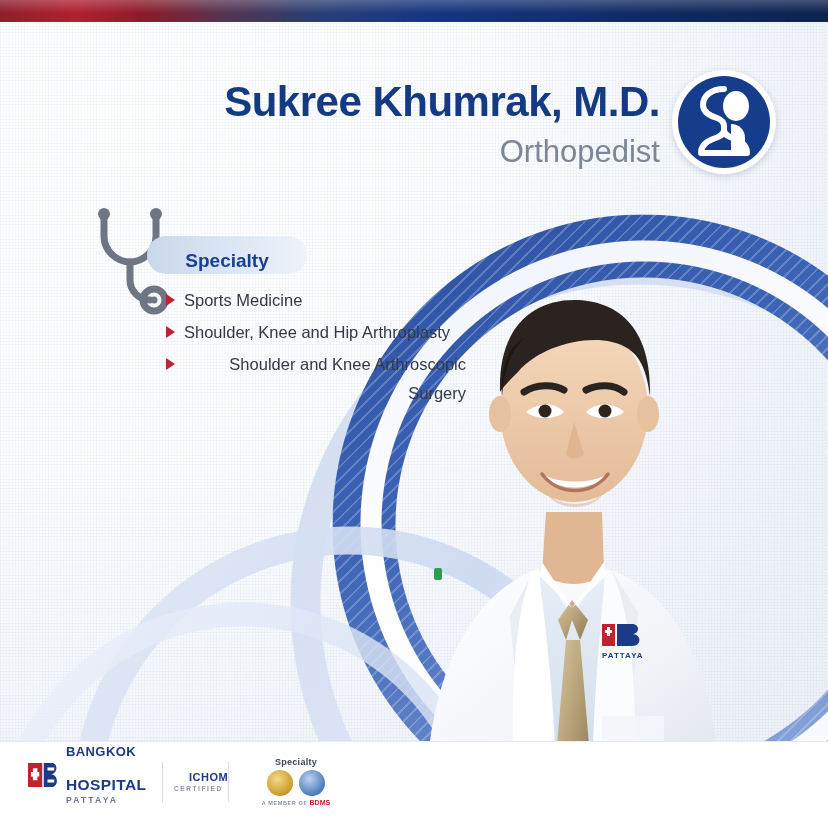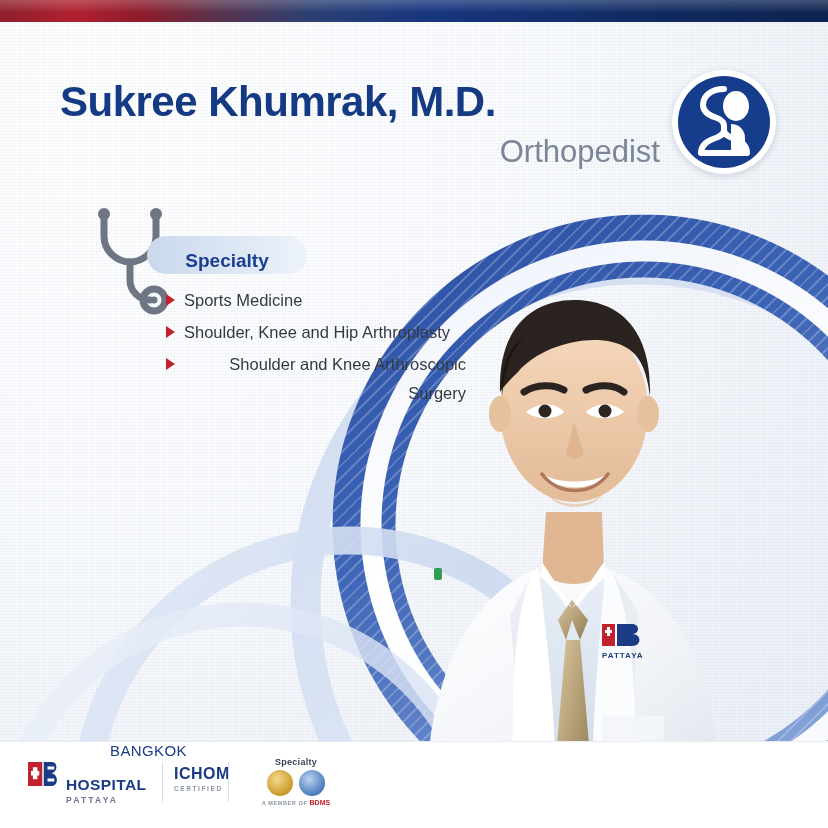--- a/index.html
+++ b/index.html
@@ -65,21 +65,21 @@
   }
   .arc5{
     left:-20px;top:590px;width:520px;height:520px;
     background:linear-gradient(120deg,#eef3fb 0%, #dae3f4 60%, #f3f6fc 100%);
     -webkit-mask:radial-gradient(circle at 50% 50%, transparent 0 226px, #000 227px 250px, transparent 251px);
             mask:radial-gradient(circle at 50% 50%, transparent 0 226px, #000 227px 250px, transparent 251px);
     opacity:.8;
   }
   
   .doctor-name{
-    position:absolute;left:60px;top:78px;width:600px;
+    position:absolute;left:60px;top:78px;width:600px;text-align:right;
     font-size:42px;font-weight:bold;color:#153a84;letter-spacing:-0.5px;
     white-space:nowrap;
   }
   .doctor-title{
     position:absolute;left:60px;top:134px;width:600px;text-align:right;
     font-size:31px;color:#7c8699;font-weight:normal;
   }
   
   .badge{
     position:absolute;left:672px;top:70px;width:104px;height:104px;border-radius:50%;
@@ -114,26 +114,26 @@
   
   .photo{position:absolute;left:406px;top:196px;width:330px;height:600px;}
   
   .footerbar{
     position:absolute;left:0;bottom:0;width:828px;height:86px;
     background:#ffffff;border-top:1px solid #e8ecf2;
   }
   .bh-logo{position:absolute;left:28px;bottom:24px;display:flex;align-items:center;}
   .bh-mark{width:30px;height:30px;margin-right:8px;flex:none;}
   .bh-words{line-height:1;}
-  .bh-words .l1{font-size:15px;font-weight:normal;color:#1b3b86;letter-spacing:.4px;margin-left:44px;}
+  .bh-words .l1{font-size:13px;font-weight:bold;color:#1b3b86;letter-spacing:.4px;}
   .bh-words .l2{font-size:15.5px;font-weight:bold;color:#1b3b86;letter-spacing:.4px;margin-top:19px;}
   .bh-words .l3{font-size:8.5px;font-weight:bold;color:#6b7689;letter-spacing:2.2px;margin-top:3px;}
   .vdiv{position:absolute;left:162px;bottom:26px;width:1px;height:40px;background:#d8dde6;}
   .ichom{position:absolute;left:174px;bottom:36px;display:flex;align-items:center;}
-  .ichom .name{font-size:16px;font-weight:bold;color:#1b3b86;letter-spacing:.5px;}
+  .ichom .name{font-size:11px;font-weight:bold;color:#1b3b86;letter-spacing:.5px;margin-left:15px;}
   .ichom .sub{font-size:6.5px;font-weight:bold;color:#8a93a3;letter-spacing:1.6px;margin-top:2px;}
   .vdiv2{position:absolute;left:228px;bottom:26px;width:1px;height:40px;background:#d8dde6;}
   .accred{position:absolute;left:236px;bottom:22px;text-align:center;width:120px;}
   .accred .top{font-size:9px;font-weight:bold;color:#3b4454;letter-spacing:.3px;}
   .accred .seals{display:flex;justify-content:center;gap:6px;margin-top:3px;}
   .seal{width:26px;height:26px;border-radius:50%;}
   .seal.gold{background:radial-gradient(circle at 40% 35%, #f6d98a, #c89a2a 70%, #a97d18);}
   .seal.blue{background:radial-gradient(circle at 40% 35%, #bcd3ef, #4a7bbd 70%, #2f5e9e);}
   .accred .bot{font-size:5.5px;font-weight:bold;color:#8a93a3;letter-spacing:.6px;margin-top:3px;}
   .accred .bot b{color:#c0222e;font-size:7px;letter-spacing:0;}

